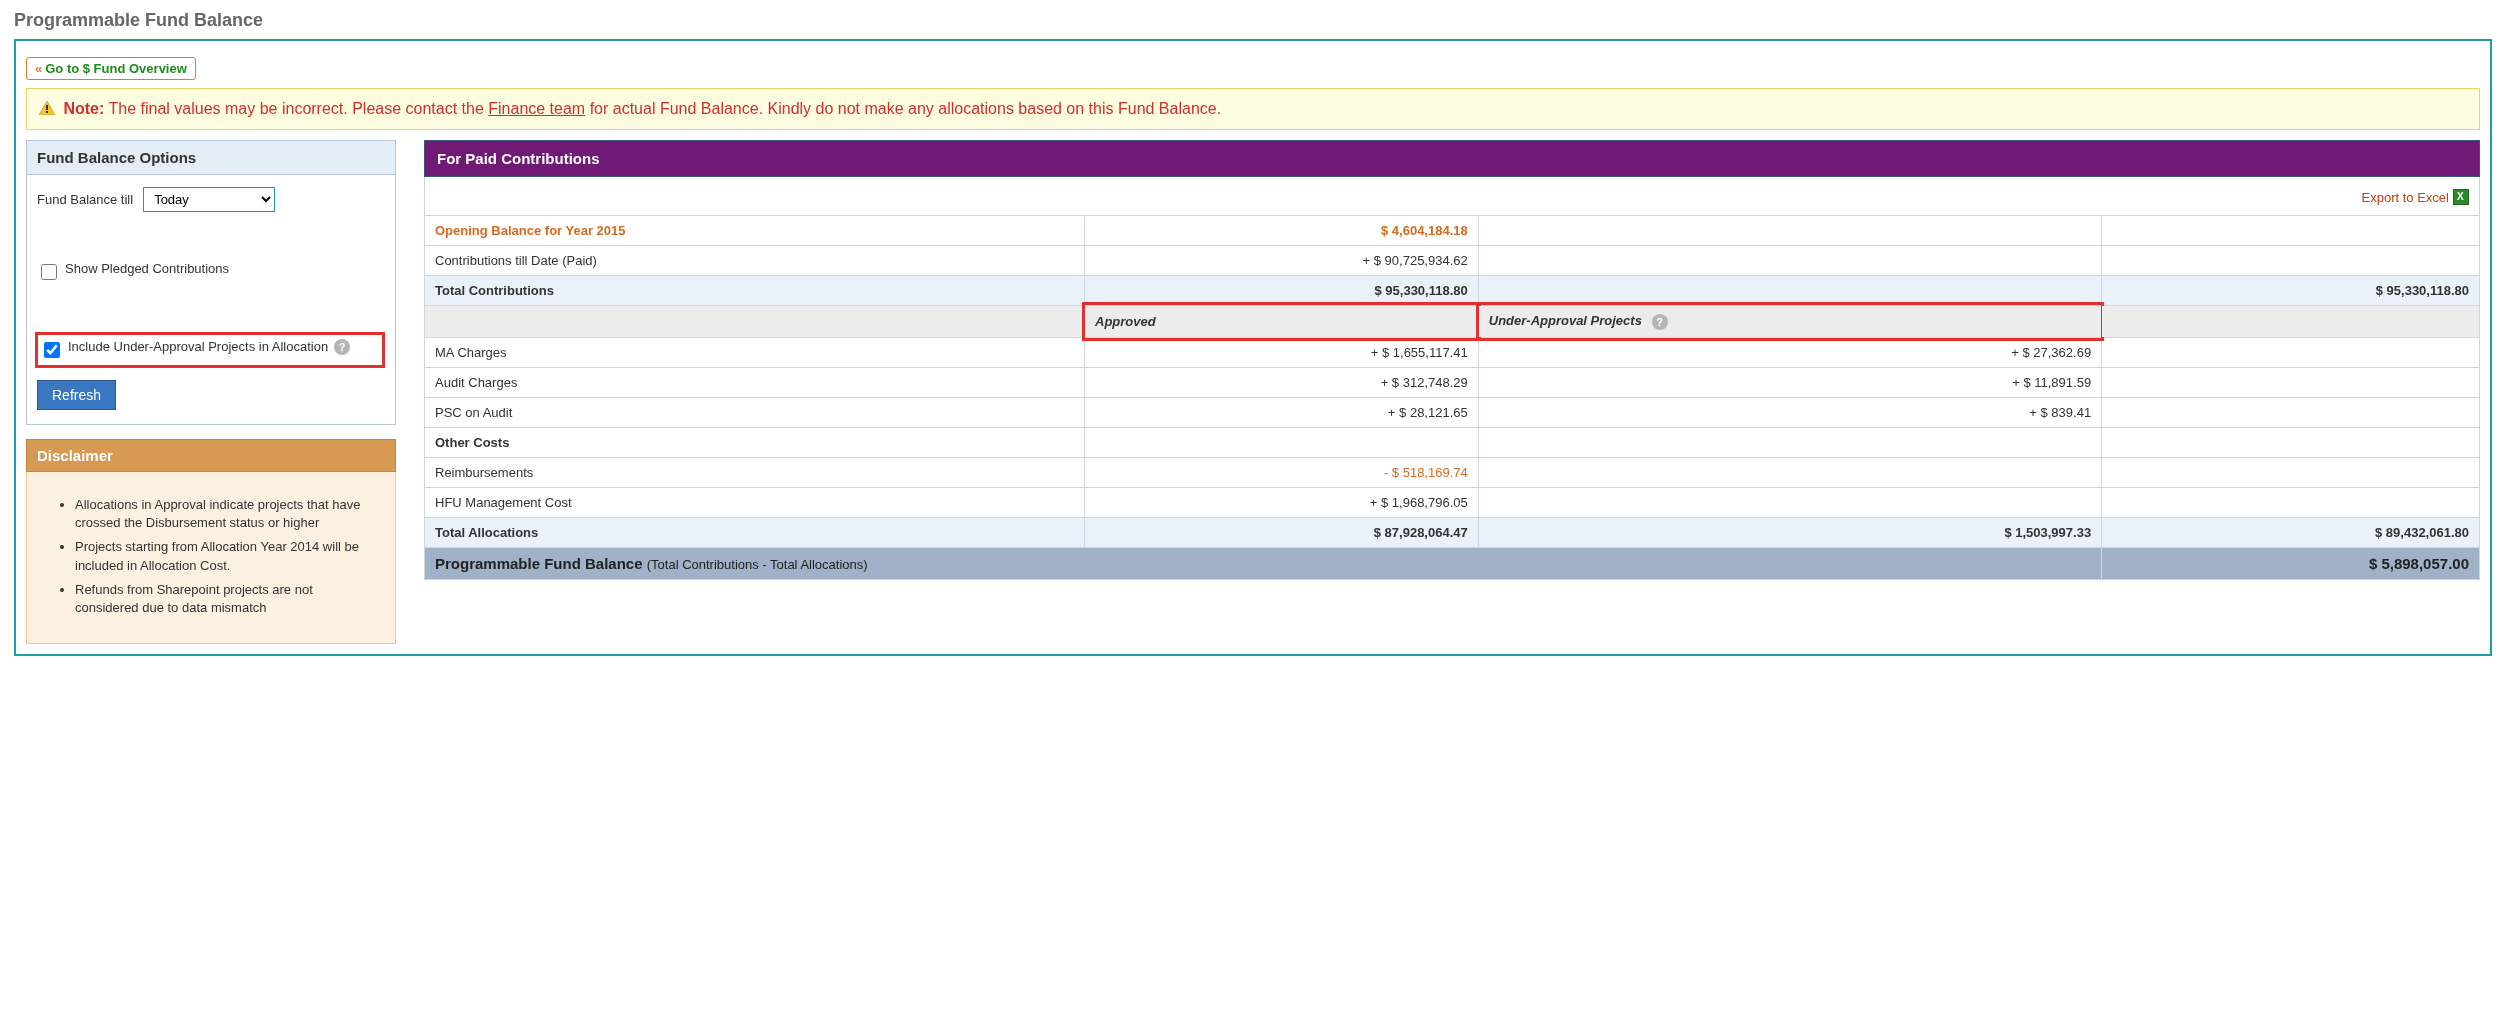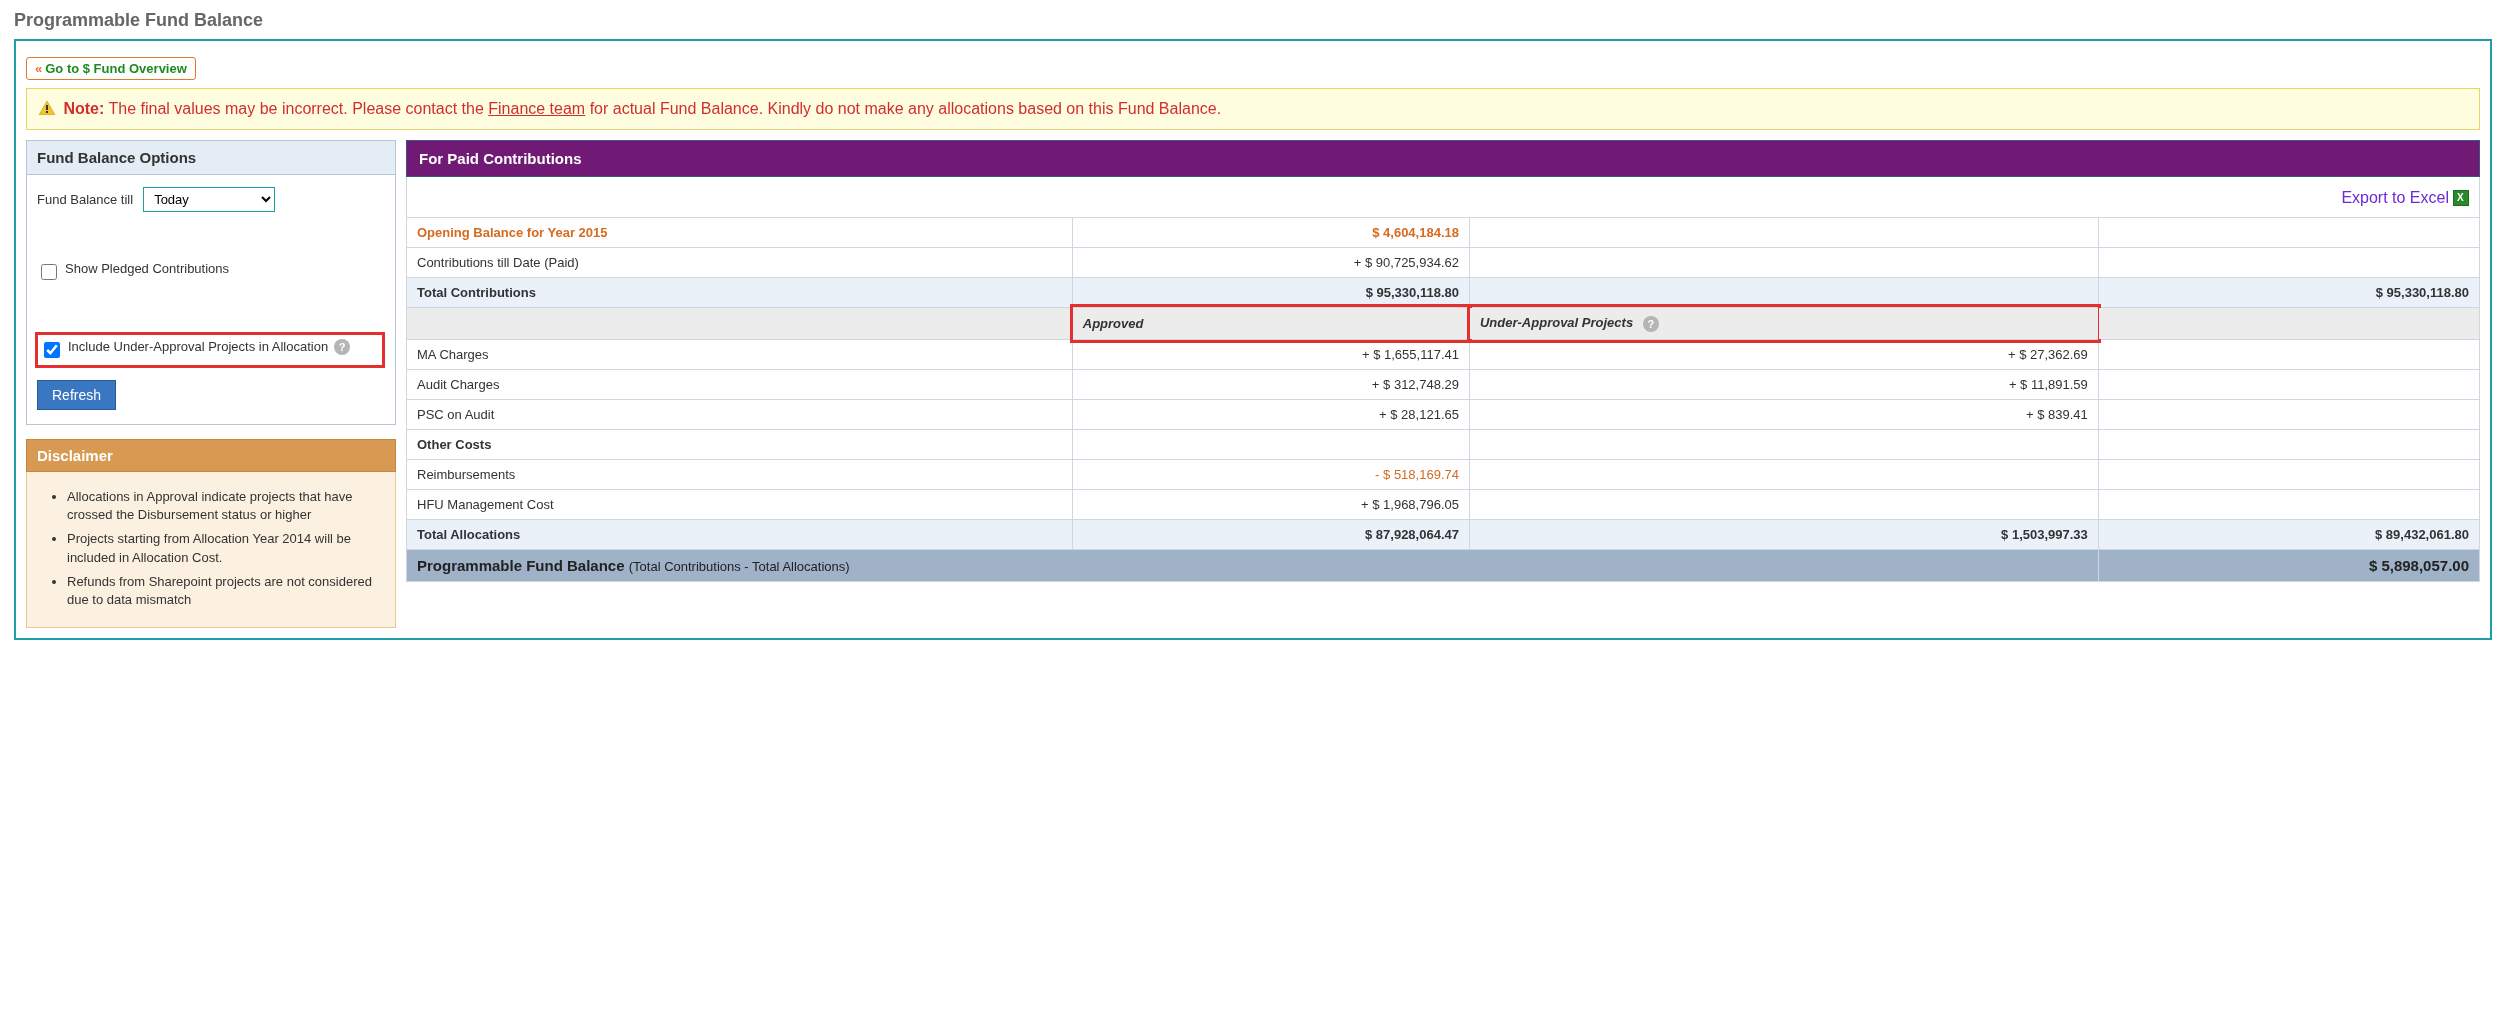--- a/index.html
+++ b/index.html
@@ -44,21 +44,21 @@
     margin-bottom: 10px;
   }
   .note-bar .warn-icon {
     display: inline-block;
     width: 16px; height: 14px;
     vertical-align: -1px;
     margin-right: 4px;
   }
   .note-bar strong { font-weight: bold; }
   .note-bar a { color: #d12e2e; text-decoration: underline; }
-  .layout { display: flex; align-items: flex-start; gap: 10px; }
+  .layout { display: flex; align-items: flex-start; gap: 28px; }
   .left-col { width: 370px; flex: 0 0 370px; }
   .right-col { flex: 1; }
   .panel {
     border: 1px solid #b8c5d6;
     margin-bottom: 14px;
     background: #fff;
   }
   .panel-hdr {
     background: #e4ecf5;
     border-bottom: 1px solid #b8c5d6;
@@ -118,37 +118,37 @@
     font-weight: bold;
     padding: 7px 10px;
     border: 1px solid #c78640;
   }
   .disclaimer-body {
     background: #fcf1e1;
     border: 1px solid #e8c893;
     border-top: none;
     padding: 8px 14px 10px 14px;
   }
-  .disclaimer-body ul { margin: 8px; padding-left: 18px; }
+  .disclaimer-body ul { margin: 16px; padding-left: 18px; }
   .disclaimer-body li { margin: 6px 0; line-height: 1.4; color: #333; font-size: 13px; }
   .tbl-hdr {
     background: #701a75;
     color: #fff;
     font-size: 15px;
     font-weight: bold;
     padding: 9px 12px;
     border: 1px solid #3a5680;
   }
   .export-row {
     text-align: right;
     padding: 12px 10px 10px 10px;
     border-left: 1px solid #cfd6e2;
     border-right: 1px solid #cfd6e2;
   }
-  .export-row a { color: #6d28d9; text-decoration: none; font-size: 16px; }
+  .export-row a { color: #c2410c; text-decoration: none; font-size: 13px; }
   .excel-icon {
     display: inline-block; width: 16px; height: 16px;
     background: #2a8a2a; border: 1px solid #1f6b1f;
     vertical-align: -3px; margin-left: 4px;
     position: relative;
   }
   .excel-icon::after { content: "X"; color: #fff; font-size: 10px; font-weight: bold; position: absolute; left: 3px; top: 1px; }
   table.data {
     width: 100%;
     border-collapse: collapse;

